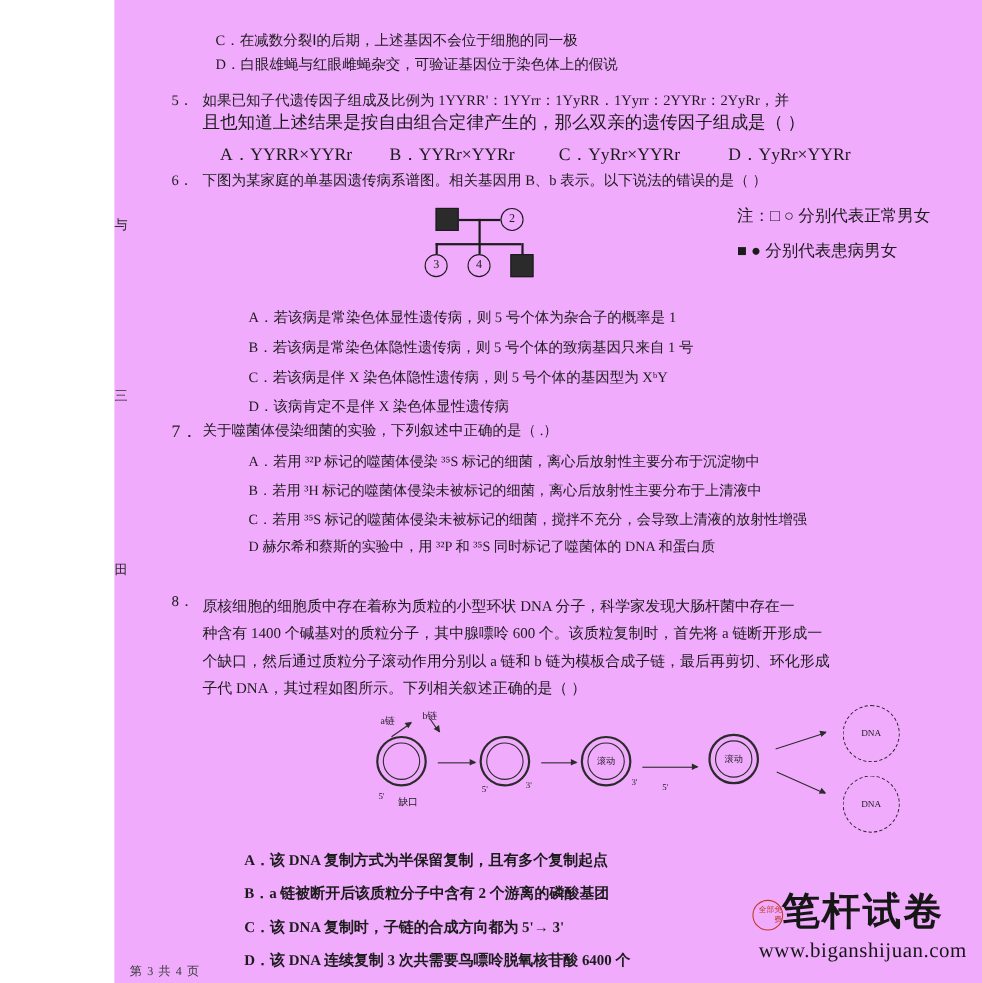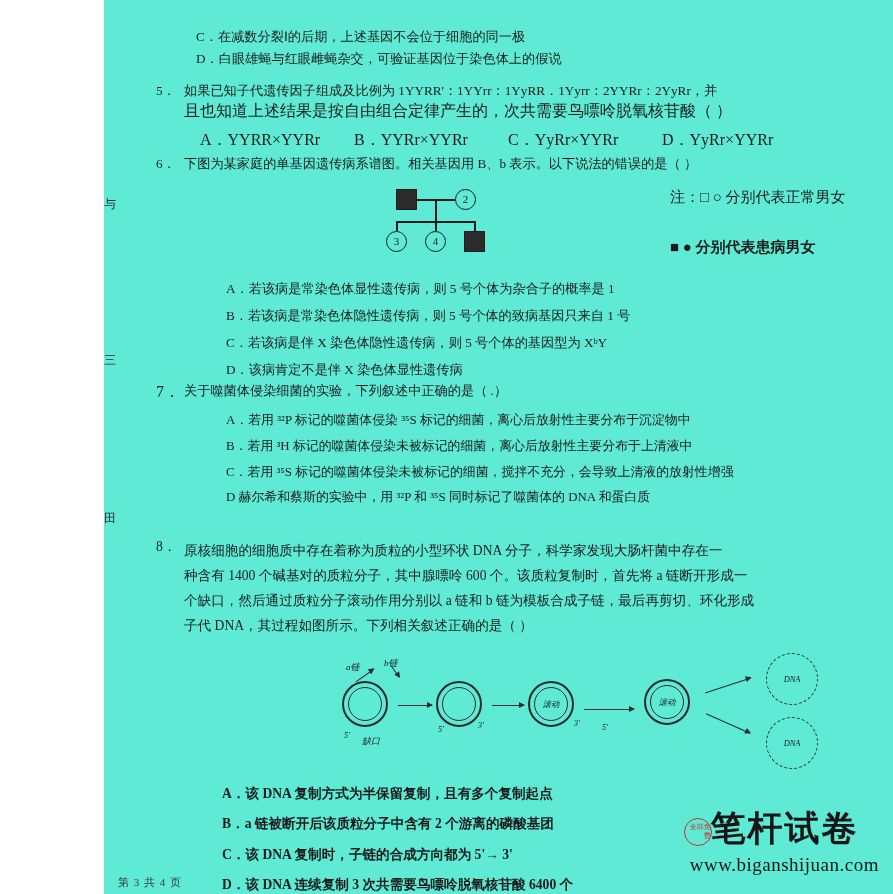--- a/index.html
+++ b/index.html
@@ -13,21 +13,21 @@
     position: relative;
     font-family: "Liberation Serif", serif;
     color: #1b1b1b;
     overflow: hidden;
   }
   .page {
     position: absolute;
     left: 0; top: 0;
     width: 893px;
     height: 894px;
-    background: #5eead4;
+    background: #f0abfc;
   }
   
   .scan-edge-left {
     position: absolute;
     left: 0; top: 0; width: 104px; height: 894px;
     background: #ffffff;
   }
   .content {
     position: absolute;
     left: 104px;
@@ -100,46 +100,45 @@
     background: #1b1b1b;
   }
   .legend {
     position: absolute;
     left: 284px;
     top: 0;
     font-size: 15px;
     line-height: 1.9;
     white-space: nowrap;
   }
-  .legend-note { margin-top: 21px; font-weight: bold; }
+  .legend-note { margin-top: 3px; }
 
   .q6 .opts { margin-top: 14px; }
   .q6 .opts .opt { padding-left: 70px; line-height: 2.05; font-size: 13.2px; }
 
   
   .q7 { position: absolute; left: 52px; top: 382px; width: 770px; }
   .q7 .idx { position: absolute; left: 0; top: 0; }
   .q7 .htext { padding-left: 28px; font-size: 13.2px; }
   .q7 .opts { margin-top: 8px; }
   .q7 .opts .opt { padding-left: 70px; line-height: 2.0; font-size: 12.9px; }
 
   
   .q8 { position: absolute; left: 52px; top: 538px; width: 790px; }
   .q8 .idx { position: absolute; left: 0; top: 0; font-size: 13.6px; }
   .q8 .body { padding-left: 28px; font-size: 13.6px; line-height: 1.85; }
   .q8 .body .l { display: block; }
 
   
   .diagram {
     position: relative;
-    margin-top: 12px;
+    margin-top: 0;
     margin-left: 170px;
     width: 560px;
     height: 110px;
-    font-style: italic;
   }
   .ring {
     position: absolute;
     width: 46px; height: 46px;
     border: 2px solid #2b2b2b;
     border-radius: 50%;
     box-sizing: border-box;
   }
   .ring.inner::after {
     content: "";
@@ -247,21 +246,21 @@
     <div class="topblock">
       <div class="opt">C．在减数分裂Ⅰ的后期，上述基因不会位于细胞的同一极</div>
       <div class="opt">D．白眼雄蝇与红眼雌蝇杂交，可验证基因位于染色体上的假说</div>
     </div>
 
     <div class="q5">
       <div class="head" style="position:relative;">
         <span class="idx">5．</span>
         <div class="htext">如果已知子代遗传因子组成及比例为 1YYRR'：1YYrr：1YyRR．1Yyrr：2YYRr：2YyRr，并</div>
       </div>
-      <div class="cont">且也知道上述结果是按自由组合定律产生的，次共需要鸟嘌呤脱氧核苷酸（        ）</div>
+      <div class="cont">且也知道上述结果是按自由组合定律产生的，那么双亲的遗传因子组成是（        ）</div>
       <div class="choices">
         <span style="width:150px;">A．YYRR×YYRr</span>
         <span style="width:150px;">B．YYRr×YYRr</span>
         <span style="width:150px;">C．YyRr×YYRr</span>
         <span style="width:150px;">D．YyRr×YYRr</span>
       </div>
     </div>
 
     <div class="q6">
       <div class="head">

